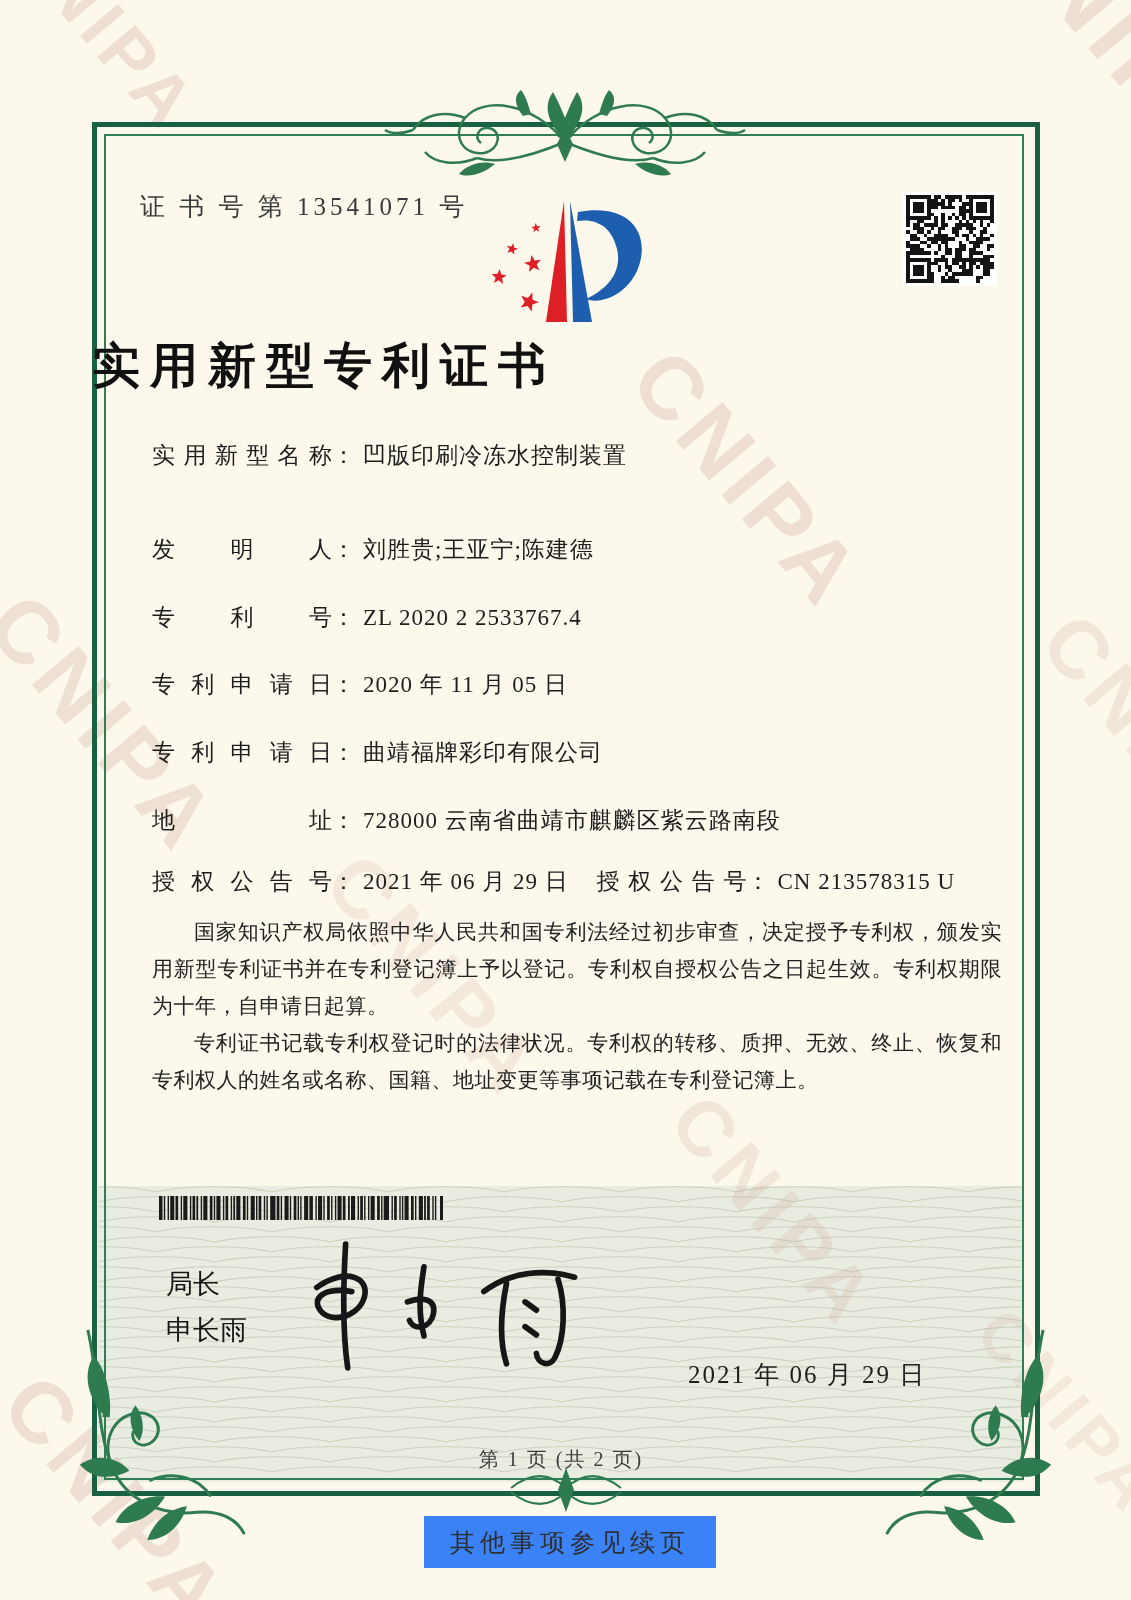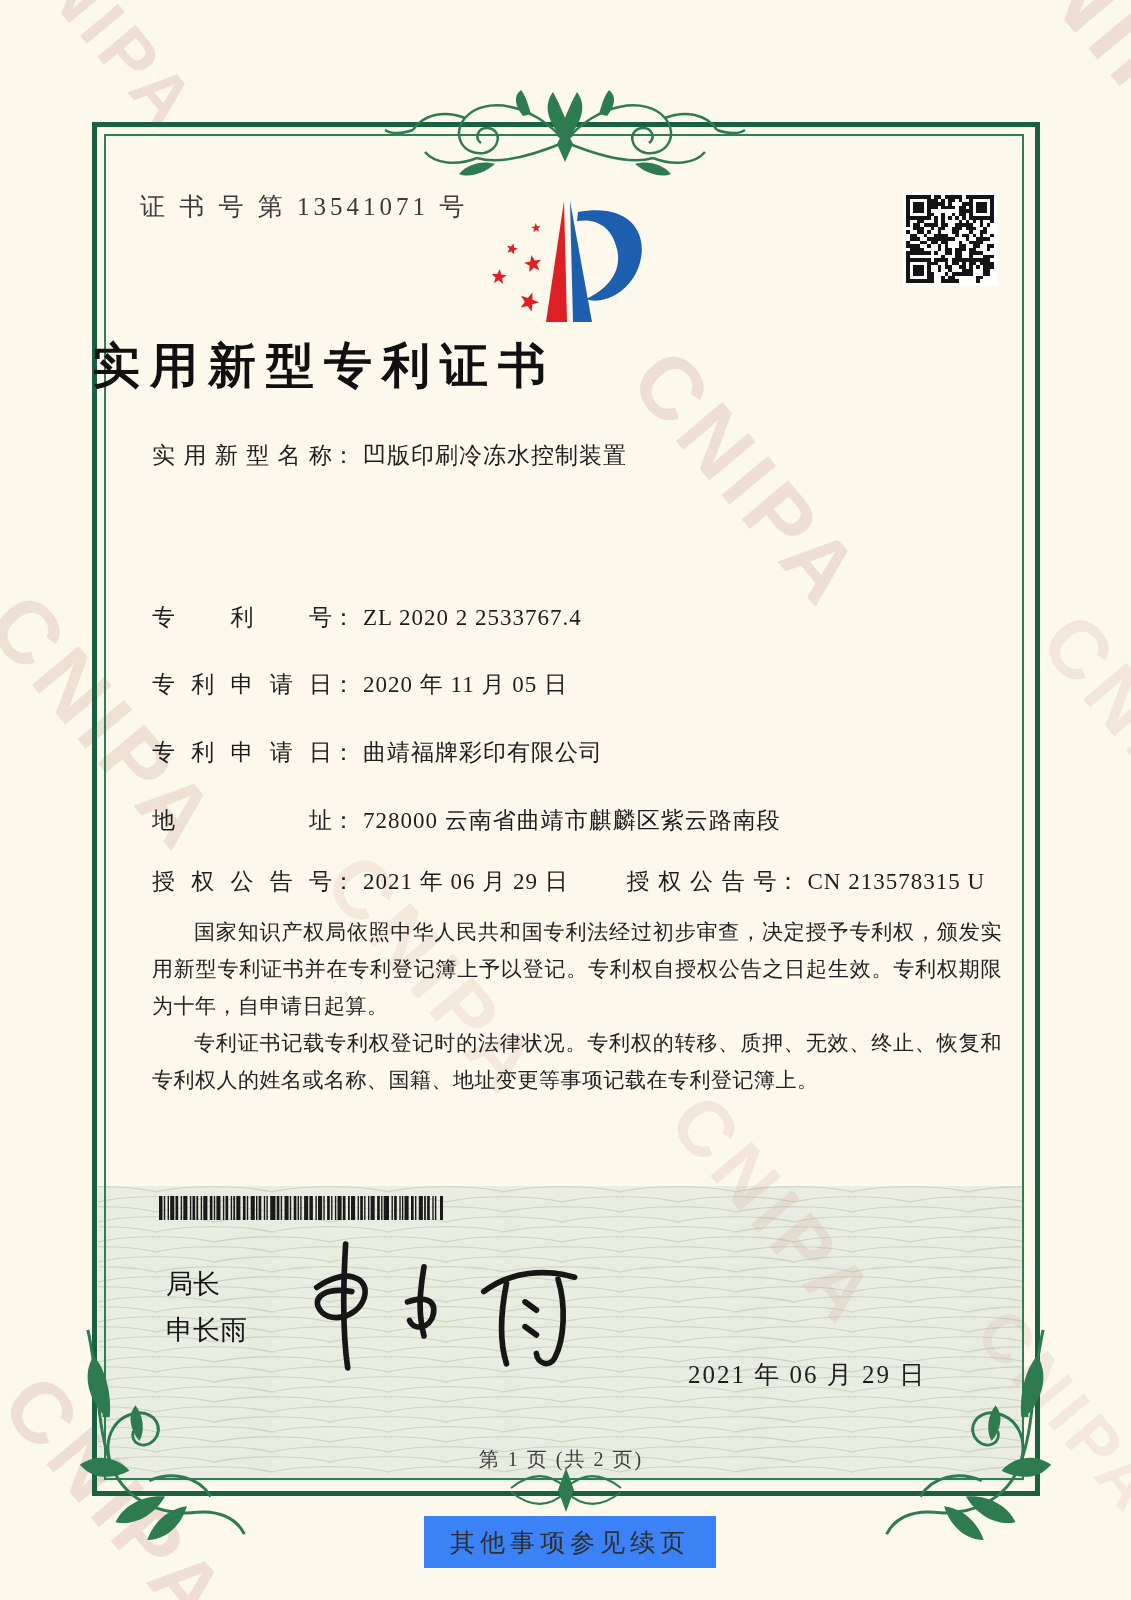--- a/index.html
+++ b/index.html
@@ -21,21 +21,21 @@
   #waves{left:98px;top:1186px;width:926px;height:296px;z-index:1;}
 
   
   .z4{z-index:4;}
   .cert-no{left:140px;top:190px;font-size:25px;letter-spacing:4px;color:#3a3a3a;}
   .title{left:92px;top:334px;width:938px;font-size:48px;font-weight:bold;
          letter-spacing:10px;color:#101010;}
   .frow{left:152px;width:870px;font-size:23px;white-space:nowrap;color:#1d1d1d;}
   .flabel{display:inline-block;width:180px;text-align:justify;text-align-last:justify;}
   .fvalue{margin-left:8px;letter-spacing:1px;}
-  .pair2{margin-left:52px;}
+  .pair2{margin-left:22px;}
   .body-text{left:152px;top:914px;width:850px;font-size:21px;line-height:37px;
              text-align:justify;color:#222;}
   .body-text p{margin:0;text-indent:2em;letter-spacing:.5px;}
   #barcode{left:159px;top:1196px;width:285px;height:24px;}
   .director-title{left:166px;top:1266px;font-size:27px;font-family:"Liberation Sans",sans-serif;color:#161616;}
   .director-name{left:166px;top:1312px;font-size:27px;font-family:"Liberation Sans",sans-serif;color:#161616;}
   #signature{left:292px;top:1236px;width:330px;height:138px;}
   .grant-date-bottom{left:688px;top:1358px;font-size:25px;letter-spacing:2px;color:#1d1d1d;}
   .page-indicator{left:92px;top:1446px;width:938px;text-align:center;font-size:20px;
                   letter-spacing:2px;color:#3c3c3c;}
@@ -523,20 +523,23 @@
       <rect x="13" y="24" width="1" height="1" fill="#141414"></rect>
       <rect x="14" y="24" width="1" height="1" fill="#141414"></rect>
       <rect x="20" y="24" width="1" height="1" fill="#141414"></rect>
     </svg>
 
   <div class="abs z4 title">实用新型专利证书</div>
 
   <div class="abs z4 frow" style="top:440px;">
     <span class="flabel">实用新型名称</span><span>：</span><span class="fvalue">凹版印刷冷冻水控制装置</span>
   </div>
+  <div class="abs z4 frow" style="top:534px;">
+    <span class="flabel">发明人</span><span>：</span><span class="fvalue">刘胜贵;王亚宁;陈建德</span>
+  </div>
   <div class="abs z4 frow" style="top:602px;">
     <span class="flabel">专利号</span><span>：</span><span class="fvalue">ZL 2020 2 2533767.4</span>
   </div>
   <div class="abs z4 frow" style="top:669px;">
     <span class="flabel">专利申请日</span><span>：</span><span class="fvalue">2020 年 11 月 05 日</span>
   </div>
   <div class="abs z4 frow" style="top:737px;">
     <span class="flabel">专利申请日</span><span>：</span><span class="fvalue">曲靖福牌彩印有限公司</span>
   </div>
   <div class="abs z4 frow" style="top:805px;">

